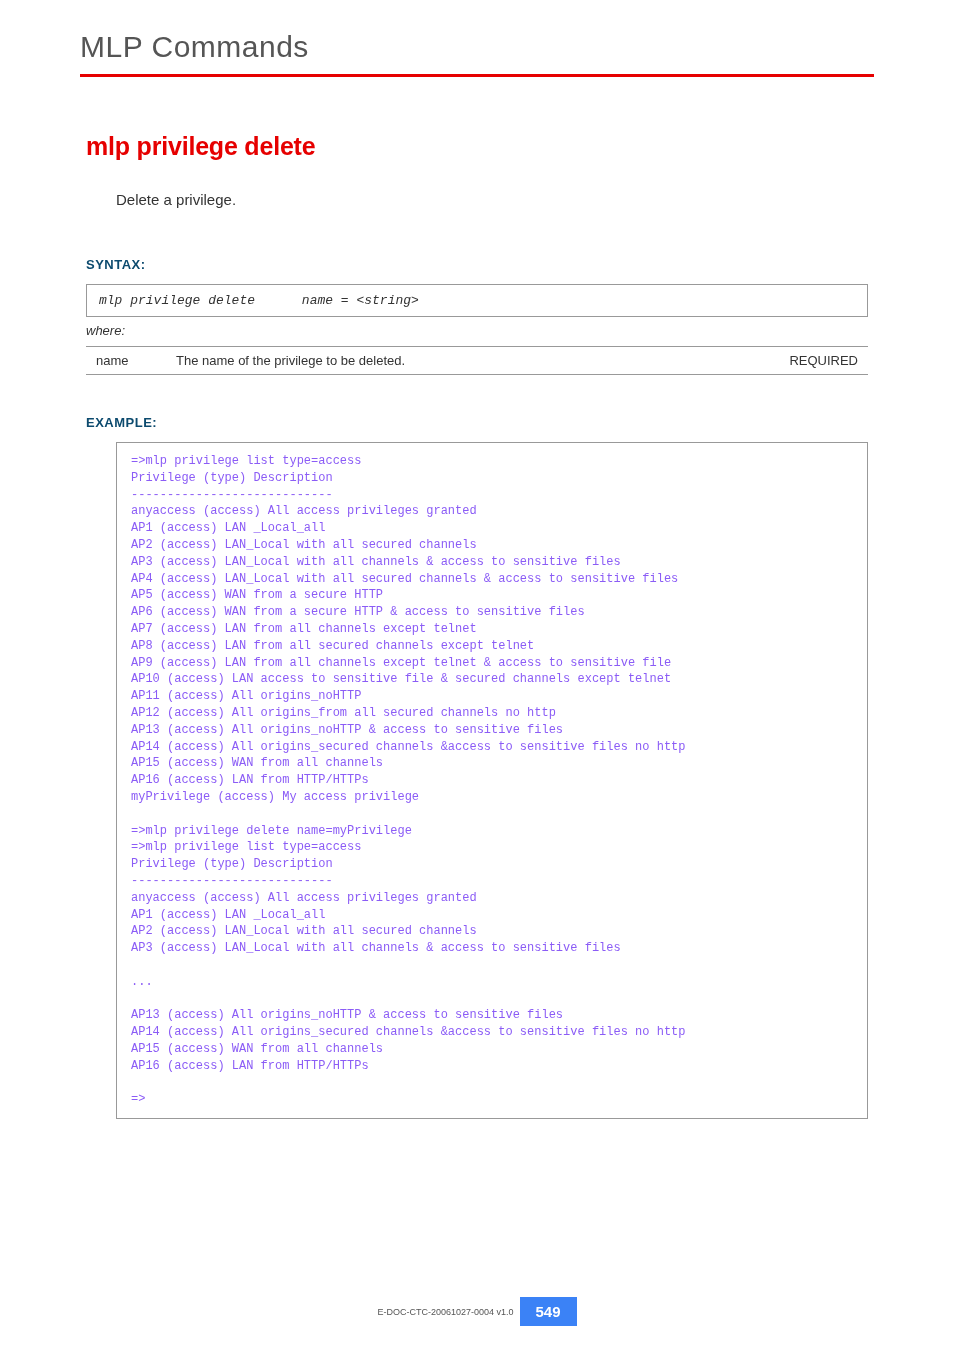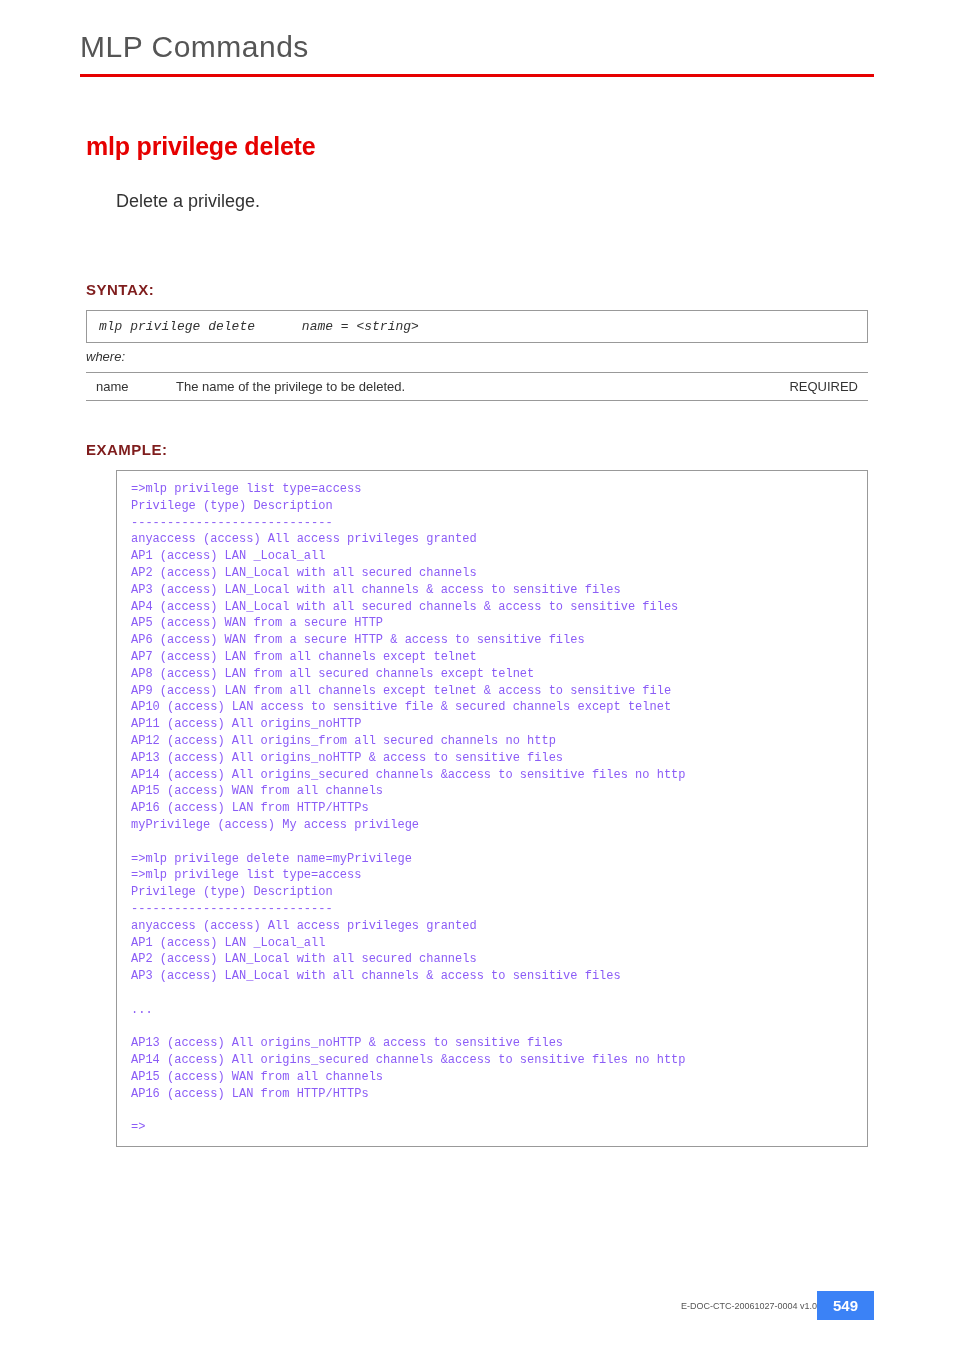--- a/index.html
+++ b/index.html
@@ -30,26 +30,26 @@
     margin: 8px 0 55px 0;
   }
   .command-title {
     font-size: 25px;
     color: #e60000;
     font-weight: bold;
     margin: 8px 0 30px 6px;
     letter-spacing: -0.2px;
   }
   .intro {
-    font-size: 18px;
-    margin: 0 0 69px 36px;
+    font-size: 15px;
+    margin: 0 0 49px 36px;
   }
   .section-heading {
-    font-size: 15px;
-    color: #7f1d1d;
+    font-size: 13px;
+    color: #0c4a6e;
     font-weight: bold;
     letter-spacing: 0.5px;
     margin: 0 0 12px 6px;
   }
   .syntax-box {
     border: 1px solid #999;
     margin: 0 6px 6px 6px;
     padding: 8px 12px;
     font-family: "Courier New", monospace;
     font-size: 13px;
@@ -80,26 +80,27 @@
     margin: 0 6px 0 36px;
     padding: 10px 14px;
     font-family: "Courier New", monospace;
     font-size: 12px;
     color: #8b5cf6;
     white-space: pre;
     line-height: 1.4;
   }
   .footer {
     position: absolute;
-    bottom: 30px;
+    bottom: 24px;
     left: 80px;
     right: 80px;
     display: flex;
-    justify-content: flex-end;
+    justify-content: center;
     align-items: center;
+    gap: 6px;
   }
   .doc-id {
     font-size: 9px;
     color: #555;
   }
   .page-badge {
     background: #3b82f6;
     color: #fff;
     font-size: 15px;
     font-weight: bold;

